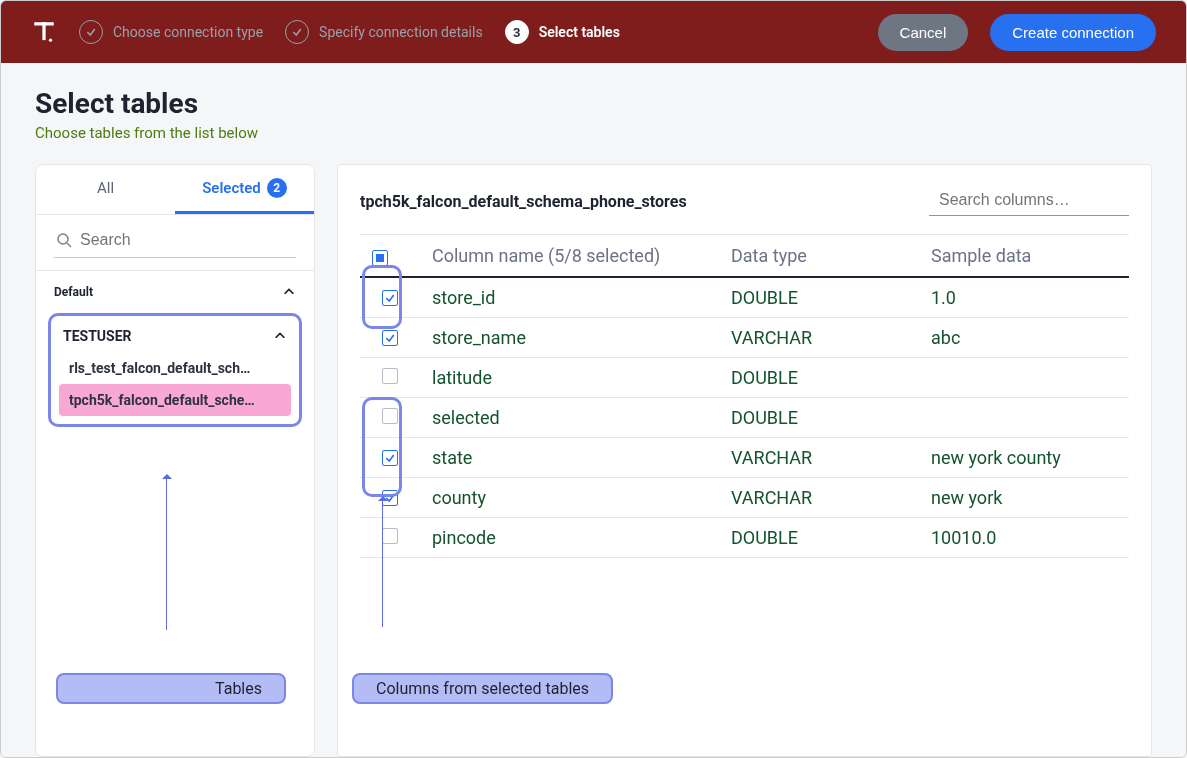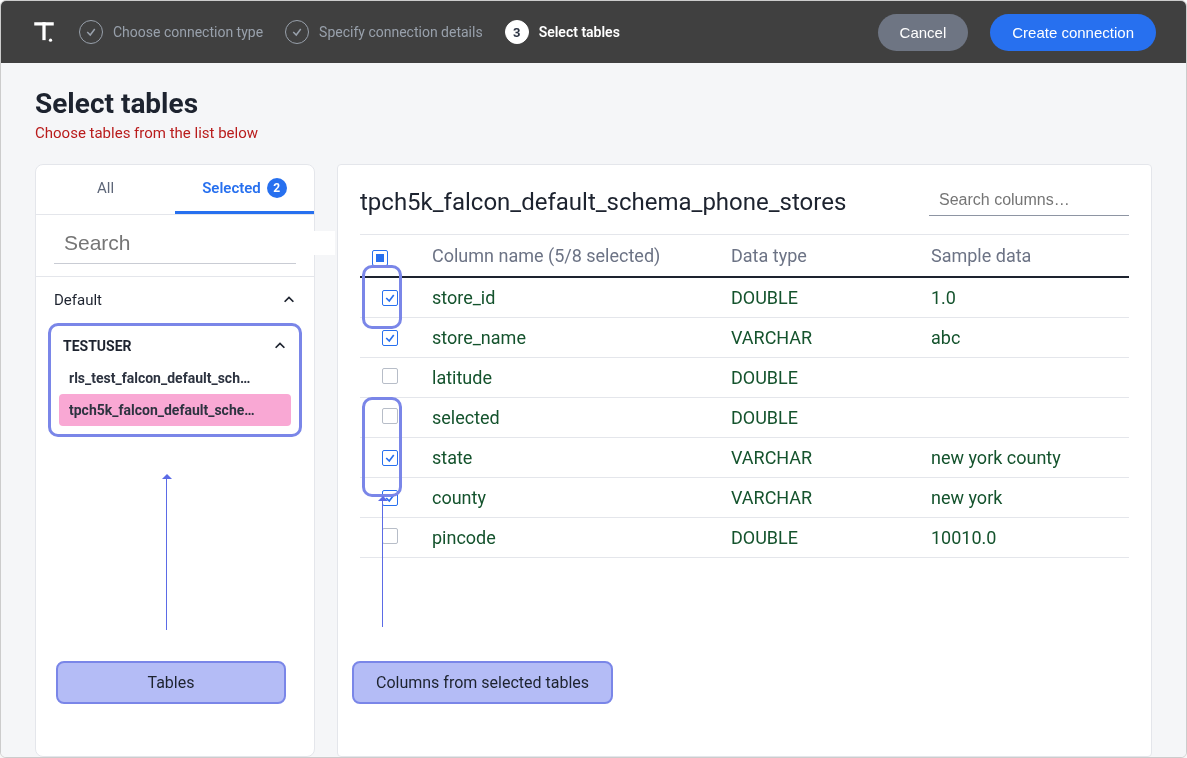--- a/index.html
+++ b/index.html
@@ -1,71 +1,71 @@
 <!DOCTYPE html>
 <html><head>
 <meta charset="utf-8">
 <style>
   * { box-sizing: border-box; margin: 0; padding: 0; }
   body { font-family: -apple-system, BlinkMacSystemFont, "Segoe UI", Roboto, sans-serif; background: #fff; color: #1d232f; }
   .frame { width: 1187px; height: 758px; border: 1px solid #ccc; border-radius: 6px; overflow: hidden; position: relative; margin: 0 auto; background: #fff; box-shadow: 0 2px 8px rgba(0,0,0,0.1); }
 
   
-  .topbar { height: 62px; background: #404040; display: flex; align-items: center; padding: 0 30px; gap: 22px; }
+  .topbar { height: 62px; background: #7f1d1d; display: flex; align-items: center; padding: 0 30px; gap: 22px; }
   .logo { width: 26px; height: 26px; }
   .step { display:flex; align-items:center; gap:10px; color:#98a0ab; font-size:14px; }
   .step-circle { width:24px; height:24px; border:1.5px solid #98a0ab; border-radius:50%; display:flex; align-items:center; justify-content:center; }
   .step.active .step-circle { background:#fff; border-color:#fff; color:#2c3443; font-weight:700; font-size:13px; }
   .step.active { color:#fff; font-weight:600; }
   .top-spacer { flex:1; }
   .btn { border:none; border-radius:20px; padding:10px 22px; font-size:15px; cursor:pointer; }
   .btn-cancel { background:#6e7583; color:#fff; }
   .btn-primary { background:#2770ef; color:#fff; }
 
   
   .content { padding: 24px 34px 0 34px; height: calc(100% - 62px); background: #f5f6f8; display:flex; flex-direction:column; }
   .page-title { font-size:28px; font-weight:700; color:#1d232f; margin-bottom:4px; }
-  .page-sub { font-size:15px; color:#b91c1c; margin-bottom:22px; }
+  .page-sub { font-size:15px; color:#4d7c0f; margin-bottom:22px; }
   .panels { display:flex; gap:22px; flex:1; min-height:0; }
 
   
   .left-panel { width:280px; background:#fff; border:1px solid #e4e6eb; border-radius:8px; display:flex; flex-direction:column; position:relative; }
   .lp-tabs { display:flex; height:50px; border-bottom:1px solid #e4e6eb; }
   .lp-tab { flex:1; display:flex; align-items:center; justify-content:center; gap:6px; font-size:15px; color:#5d6678; cursor:pointer; border-bottom:3px solid transparent; }
   .lp-tab.active { color:#2770ef; border-bottom-color:#2770ef; font-weight:600; }
   .badge { background:#2770ef; color:#fff; border-radius:50%; width:20px; height:20px; display:flex; align-items:center; justify-content:center; font-size:12px; font-weight:700; }
   .lp-search { padding:12px 18px; border-bottom:1px solid #e4e6eb; }
   .search-wrap { display:flex; align-items:center; gap:8px; border-bottom:1px solid #c9ccd4; padding:4px 2px 8px 2px; }
-  .search-wrap input { border:none; outline:none; font-size:21px; flex:1; color:#5d6678; }
-  .group-header { display:flex; align-items:center; justify-content:space-between; padding:14px 18px; font-weight:400; font-size:15px; cursor:pointer; }
+  .search-wrap input { border:none; outline:none; font-size:16px; flex:1; color:#5d6678; }
+  .group-header { display:flex; align-items:center; justify-content:space-between; padding:14px 18px; font-weight:700; font-size:12px; cursor:pointer; }
   .schema-box { margin: 0 12px 12px 12px; border:3px solid #7a86e8; border-radius:10px; padding:6px 8px 8px 8px; }
   .schema-header { display:flex; align-items:center; justify-content:space-between; padding:6px 4px 8px 4px; font-weight:700; font-size:14px; }
   .table-item { padding:8px 10px; font-size:14px; color:#2d3340; border-radius:4px; overflow:hidden; text-overflow:ellipsis; white-space:nowrap; cursor:pointer;font-weight:bold; }
   .table-item.selected { background:#f9a8d4; }
 
   
   .right-panel { flex:1; background:#fff; border:1px solid #e4e6eb; border-radius:4px; padding:22px 22px 12px 22px; display:flex; flex-direction:column; position:relative; }
   .rp-header { display:flex; align-items:center; justify-content:space-between; margin-bottom:18px; }
-  .table-title { font-size:24px; font-weight:400; }
+  .table-title { font-size:16px; font-weight:700; }
   .col-search { display:flex; align-items:center; gap:8px; border-bottom:1px solid #8e95a3; padding:4px 2px 6px 2px; width:200px; }
   .col-search input { border:none; outline:none; font-size:16px; color:#5d6678; flex:1; }
 
   table.cols { width:100%; border-collapse:collapse; font-size:18px; }
   table.cols th { text-align:left; font-weight:400; color:#6c7385; padding:10px 12px; border-top:1px solid #e4e6eb; border-bottom:2px solid #1d232f; background:#fff; }
   table.cols td { padding:9px 12px; border-bottom:1px solid #e4e6eb; color:#14532d; }
   .chk-col { width:60px; text-align:center; }
   .checkbox { width:16px; height:16px; border:1.5px solid #b7bdc8; border-radius:2px; display:inline-flex; align-items:center; justify-content:center; cursor:pointer; background:#fff; }
   .checkbox.checked { border-color:#2770ef; }
   .checkbox.checked svg { display:block; }
   .checkbox svg { display:none; }
   .checkbox.indeterminate { border-color:#2770ef; }
   .checkbox.indeterminate::after { content:""; width:8px; height:8px; background:#2770ef; }
 
   
-  .callout { position:absolute; background:#b4bcf6; border:2px solid #7a86e8; border-radius:8px; padding:10px 22px; font-size:16px; color:#1d232f; text-align:center; }
+  .callout { position:absolute; background:#b4bcf6; border:2px solid #7a86e8; border-radius:8px; padding:4px 22px; font-size:16px; color:#1d232f; text-align:right; }
   .connector { position:absolute; background:#5b6be6; width:1px; }
   .connector::before { content:""; position:absolute; top:-6px; left:-4px; border:5px solid transparent; border-bottom-color:#5b6be6; }
   .checks-outline { position:absolute; border:3px solid #7a86e8; border-radius:10px; pointer-events:none; }
 
   .chevron { width:14px; height:14px; }
   .search-icon { width:16px; height:16px; color:#7b828f; }
 </style>
 </head>
 <body>
 

